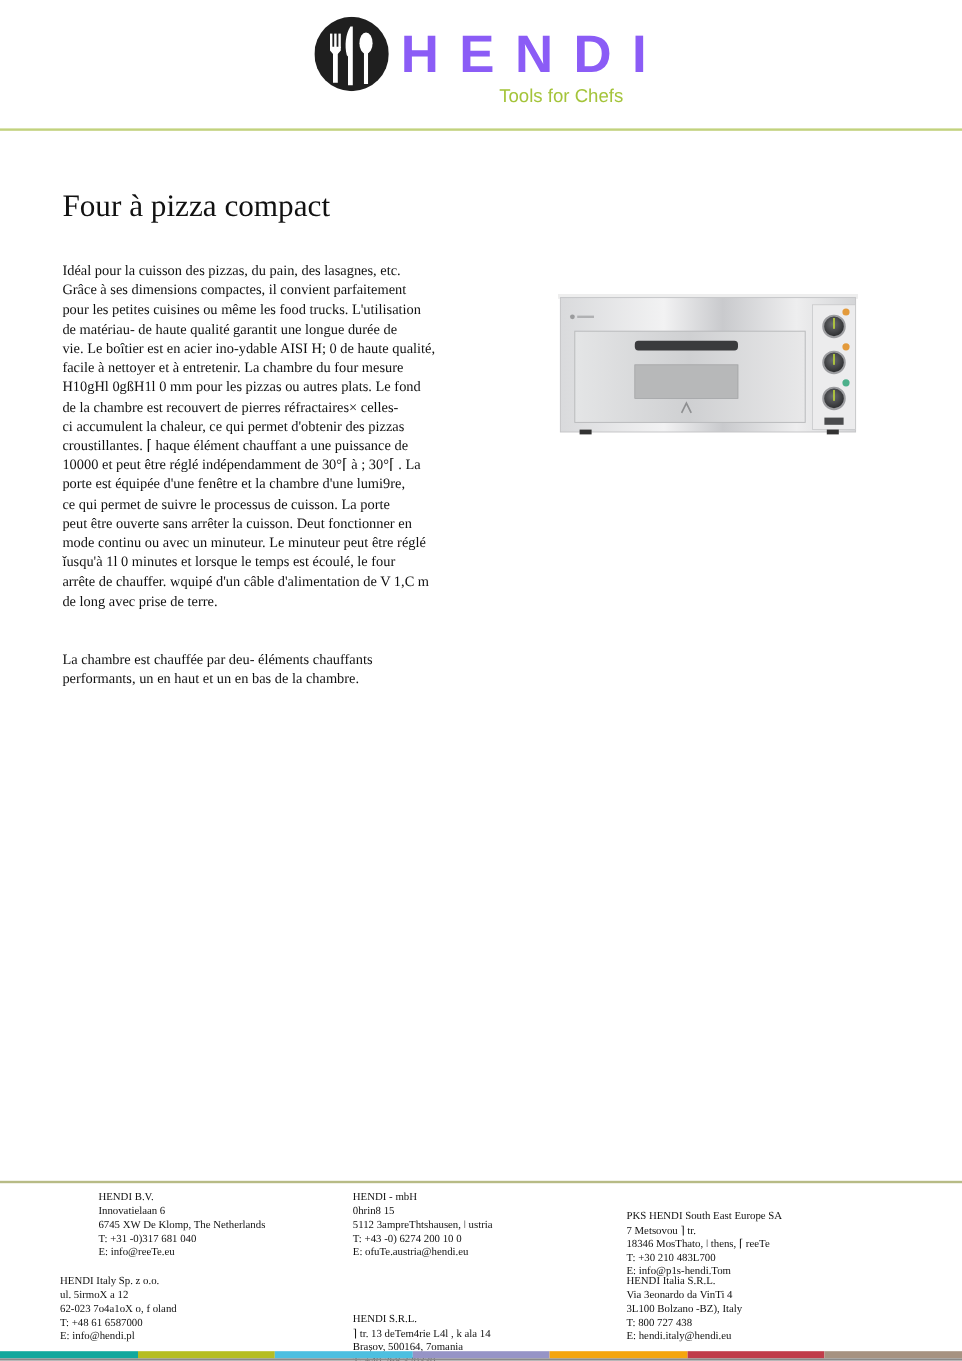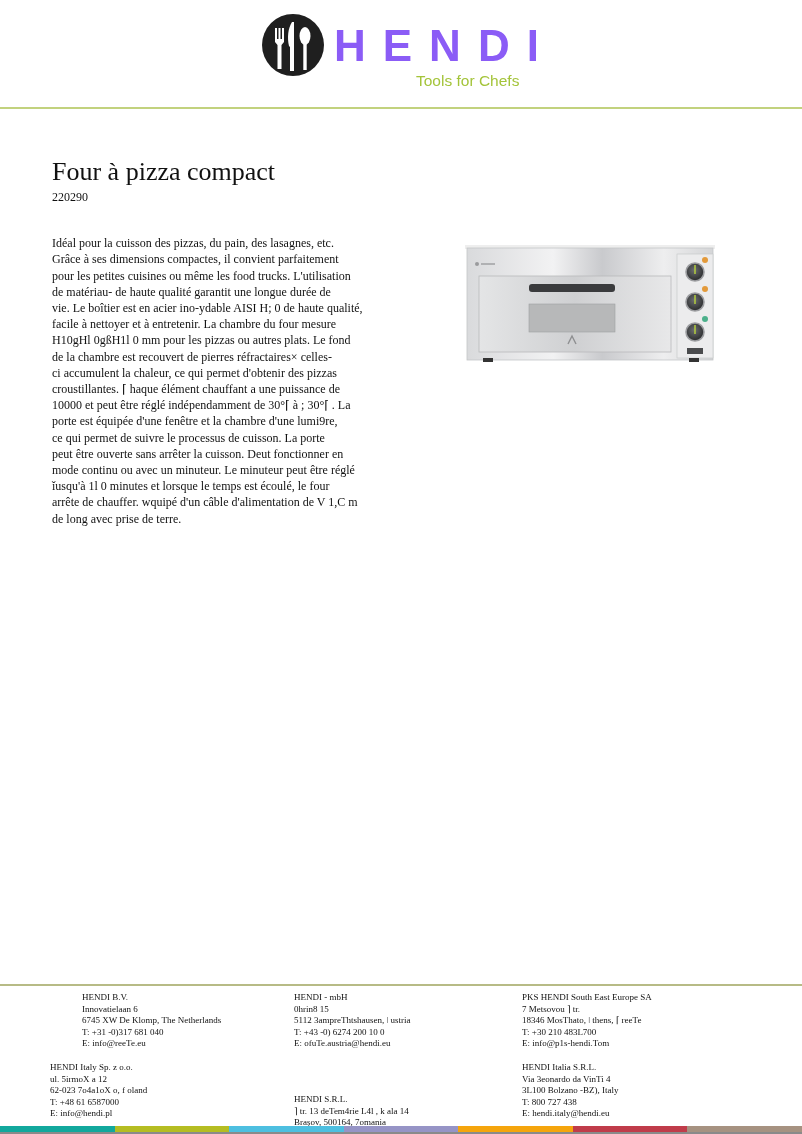--- a/index.html
+++ b/index.html
@@ -59,40 +59,41 @@
       <rect x="41.3" y="29" width="3.4" height="27" fill="#fff"></rect>
     </svg>
     <div class="logo-word">HENDI</div>
     <div class="logo-tagline">Tools for Chefs</div>
   </div>
   <div class="header-rule"></div>
 </div>
 
 <div class="content">
   <h1 class="title">Four à pizza compact</h1>
-  <div class="sku">220290</div>
   <div class="desc">
     <p>Idéal pour la cuisson des pizzas, du pain, des lasagnes, etc.
 Grâce à ses dimensions compactes, il convient parfaitement
 pour les petites cuisines ou même les food trucks. L'utilisation
 de matériau- de haute qualité garantit une longue durée de
 vie. Le boîtier est en acier ino-ydable AISI H; 0 de haute qualité,
 facile à nettoyer et à entretenir. La chambre du four mesure
 H10gHl 0gßH1l 0 mm pour les pizzas ou autres plats. Le fond
 de la chambre est recouvert de pierres réfractaires× celles-
 ci accumulent la chaleur, ce qui permet d'obtenir des pizzas
 croustillantes. ⌈ haque élément chauffant a une puissance de
 10000  et peut être réglé indépendamment de 30°⌈  à ; 30°⌈ . La
 porte est équipée d'une fenêtre et la chambre d'une lumi9re,
 ce qui permet de suivre le processus de cuisson. La porte
 peut être ouverte sans arrêter la cuisson. Deut fonctionner en
 mode continu ou avec un minuteur. Le minuteur peut être réglé
 ǐusqu'à 1l 0 minutes et lorsque le temps est écoulé, le four
 arrête de chauffer. wquipé d'un câble d'alimentation de V 1,C m
 de long avec prise de terre.</p>
+    <p>La chambre est chauffée par deu- éléments chauffants
+performants, un en haut et un en bas de la chambre.</p>
   </div>
 </div>
 
 <svg class="product-image" viewBox="0 0 256 130" width="256" height="130" aria-label="Compact stainless steel pizza oven with three control knobs">
   <defs>
     <linearGradient id="steel" x1="0" x2="1" y1="0" y2="0">
       <stop offset="0" stop-color="#d9dadc"></stop>
       <stop offset="0.35" stop-color="#f2f2f3"></stop>
       <stop offset="0.55" stop-color="#c9cacd"></stop>
       <stop offset="0.8" stop-color="#eeeeef"></stop>
@@ -140,21 +141,21 @@
     <div>T: +31 -0)317 681 040</div>
     <div>E: info@reeTe.eu</div>
   </div>
   <div class="office" style="left:294px; top:0;">
     <div>HENDI - mbH</div>
     <div>0hrin8 15</div>
     <div>5112 3ampreThtshausen, ǀ ustria</div>
     <div>T: +43 -0) 6274 200 10 0</div>
     <div>E: ofuTe.austria@hendi.eu</div>
   </div>
-  <div class="office" style="left:522px; top:0;">
+  <div class="office" style="left:522px; top:16px;">
     <div>PKS HENDI South East Europe SA</div>
     <div>7 Metsovou ⌉ tr.</div>
     <div>18346 MosThato, ǀ thens, ⌈ reeTe</div>
     <div>T: +30 210 483L700</div>
     <div>E: info@p1s-hendi.Tom</div>
   </div>
   <div class="office" style="left:50px; top:70px;">
     <div>HENDI Italy Sp. z o.o.</div>
     <div>ul. 5irmoX a 12</div>
     <div>62-023 7o4a1oX o, f oland</div>

